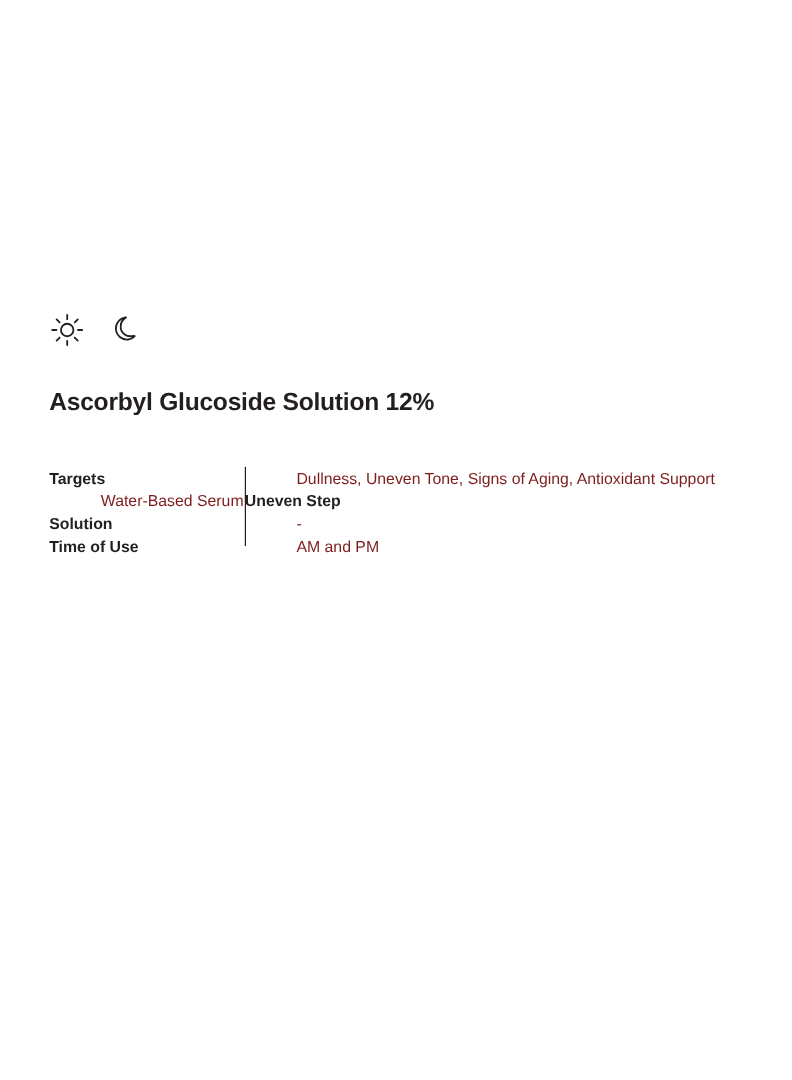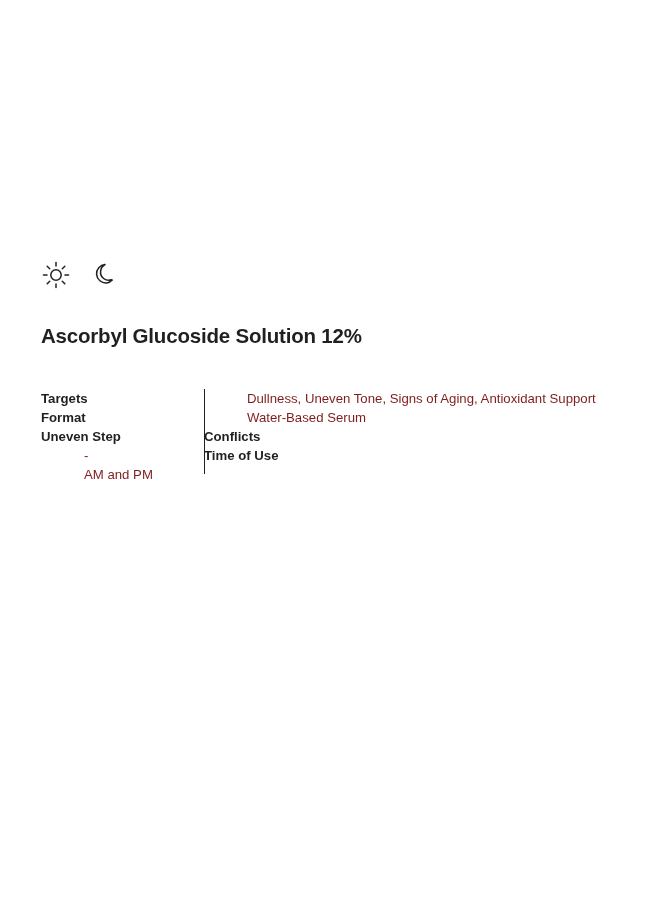--- a/index.html
+++ b/index.html
@@ -105,26 +105,25 @@
     </div>
 
     <div class="product-title">Ascorbyl Glucoside Solution 12%</div>
 
     <div class="spec-table">
       <div class="divider"></div>
 
       <div class="spec-label row-targets">Targets</div>
       <div class="spec-value row-targets">Dullness, Uneven Tone, Signs of Aging, Antioxidant Support</div>
 
-      <div class="spec-label row-format">Format</div>
       <div class="spec-value row-format">Water-Based Serum</div>
 
       <div class="spec-label row-regimen">Uneven Step</div>
 
-      <div class="spec-label row-conflicts">Conflicts</div>
+      <div class="spec-label row-conflicts">Solution</div>
       <div class="spec-value row-conflicts">-</div>
 
       <div class="spec-label row-time">Time of Use</div>
       <div class="spec-value row-time">AM and PM</div>
     </div>
 
   </div>
 </div>
 
 </body></html>

